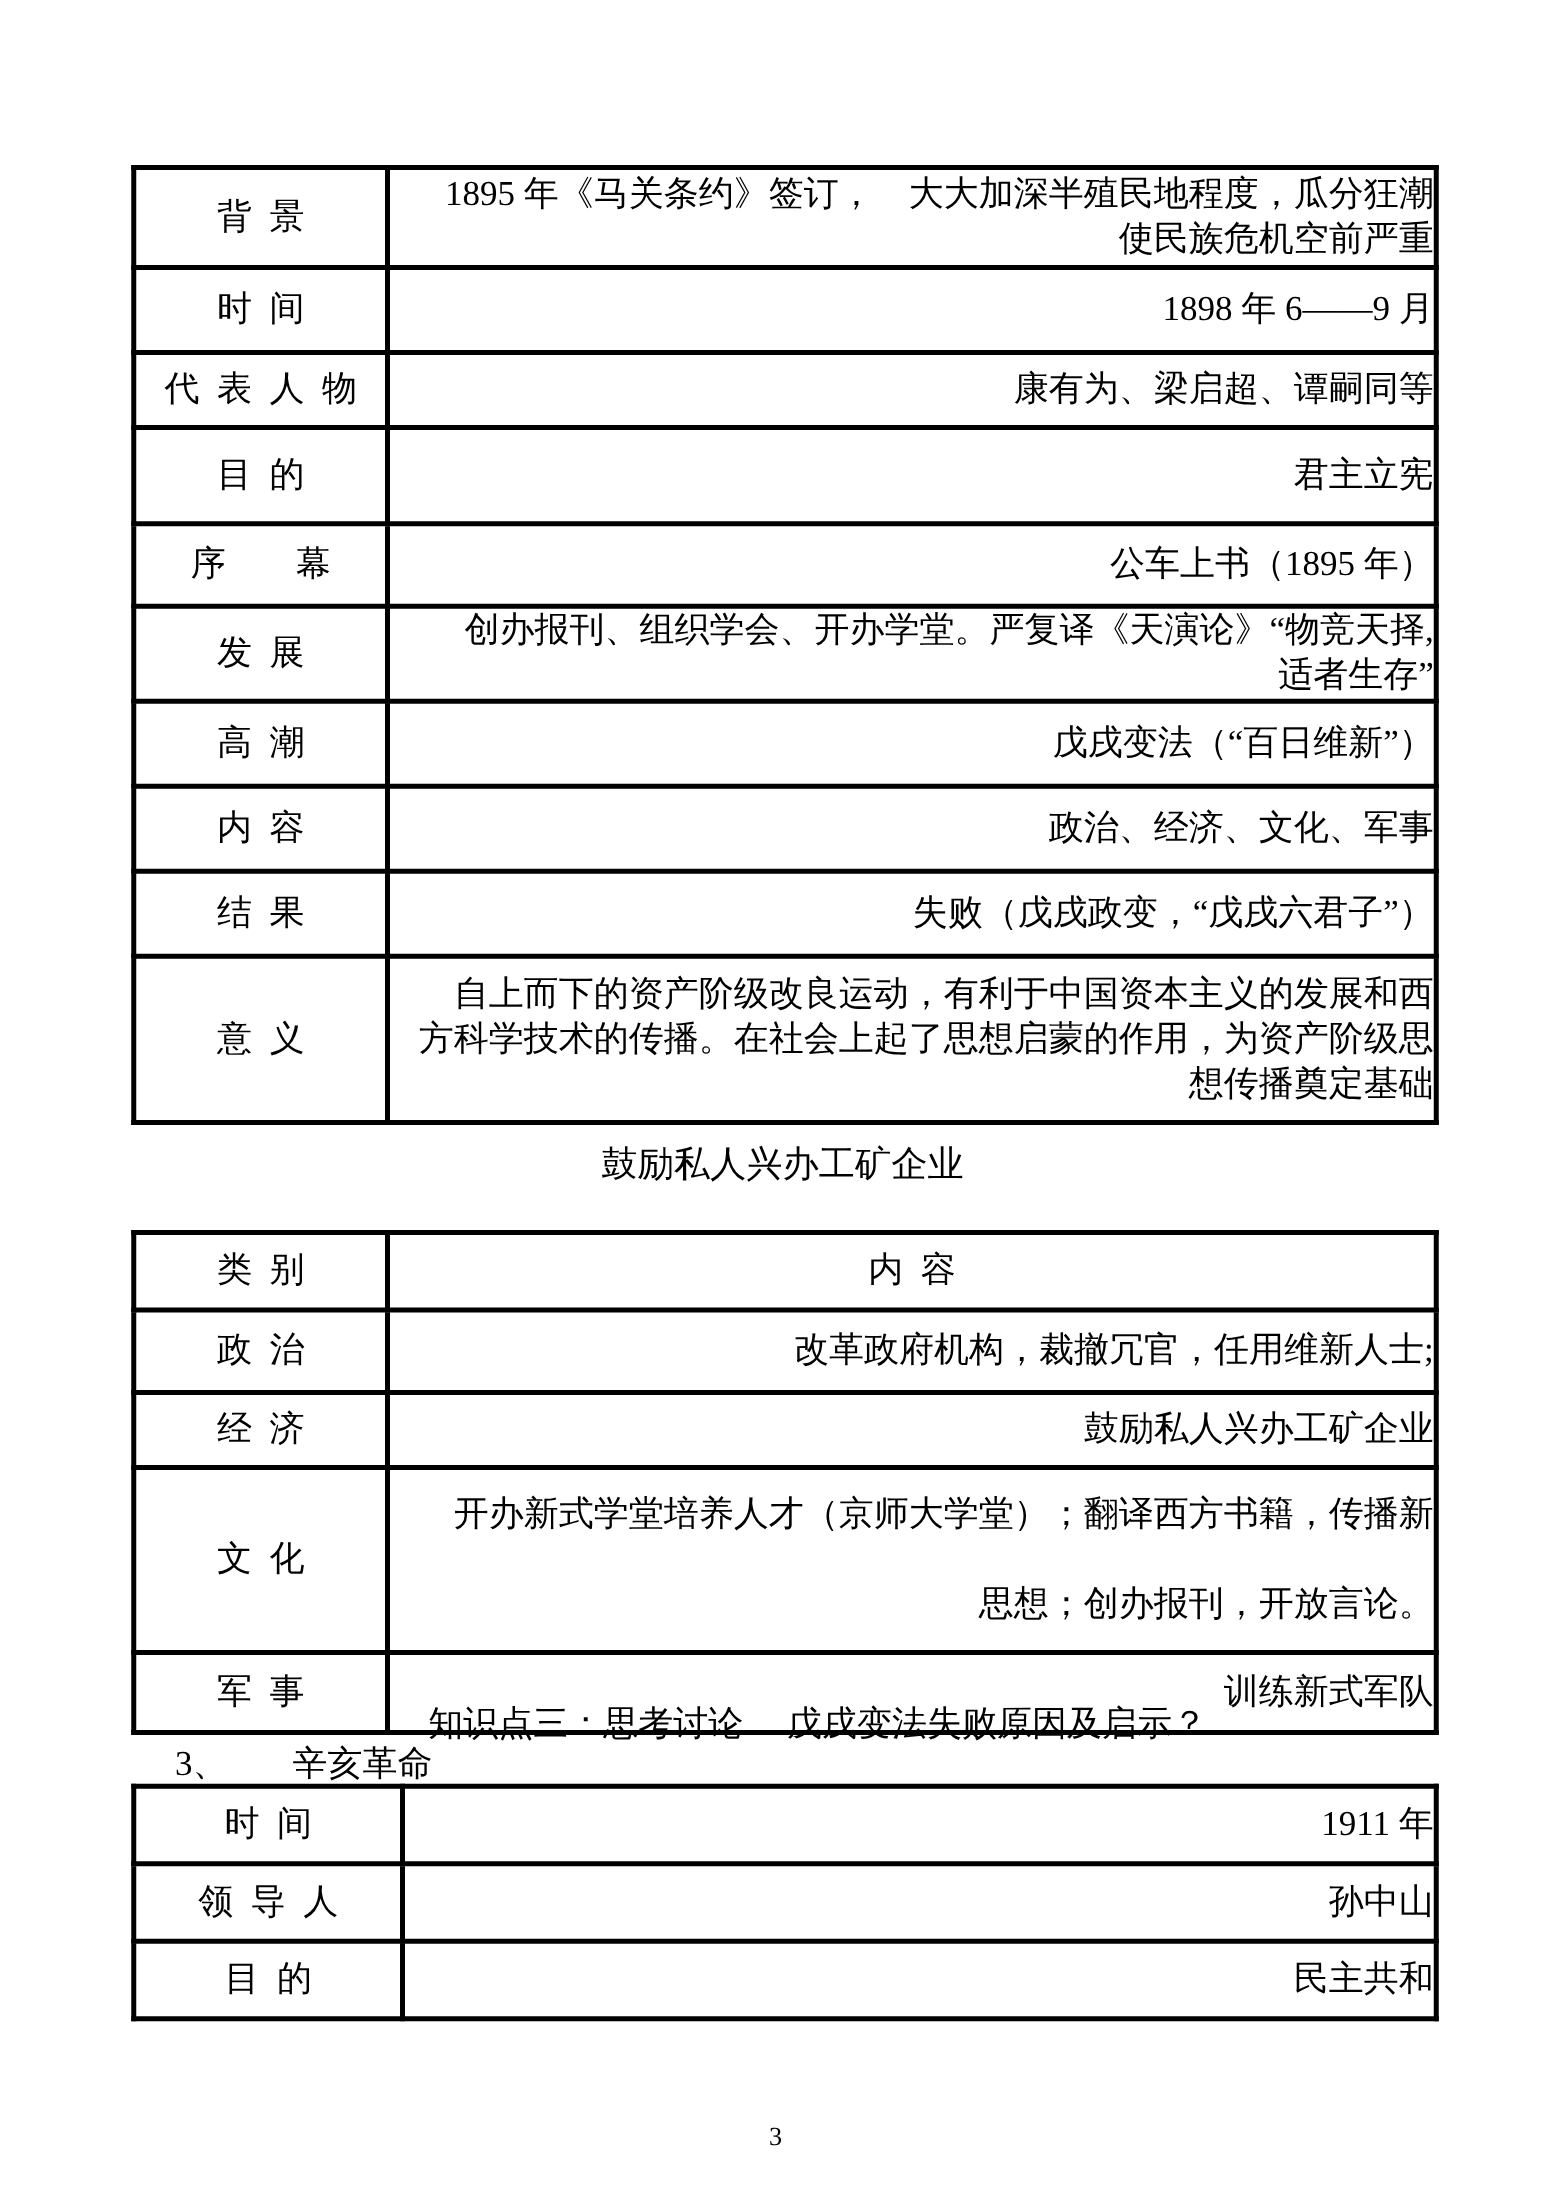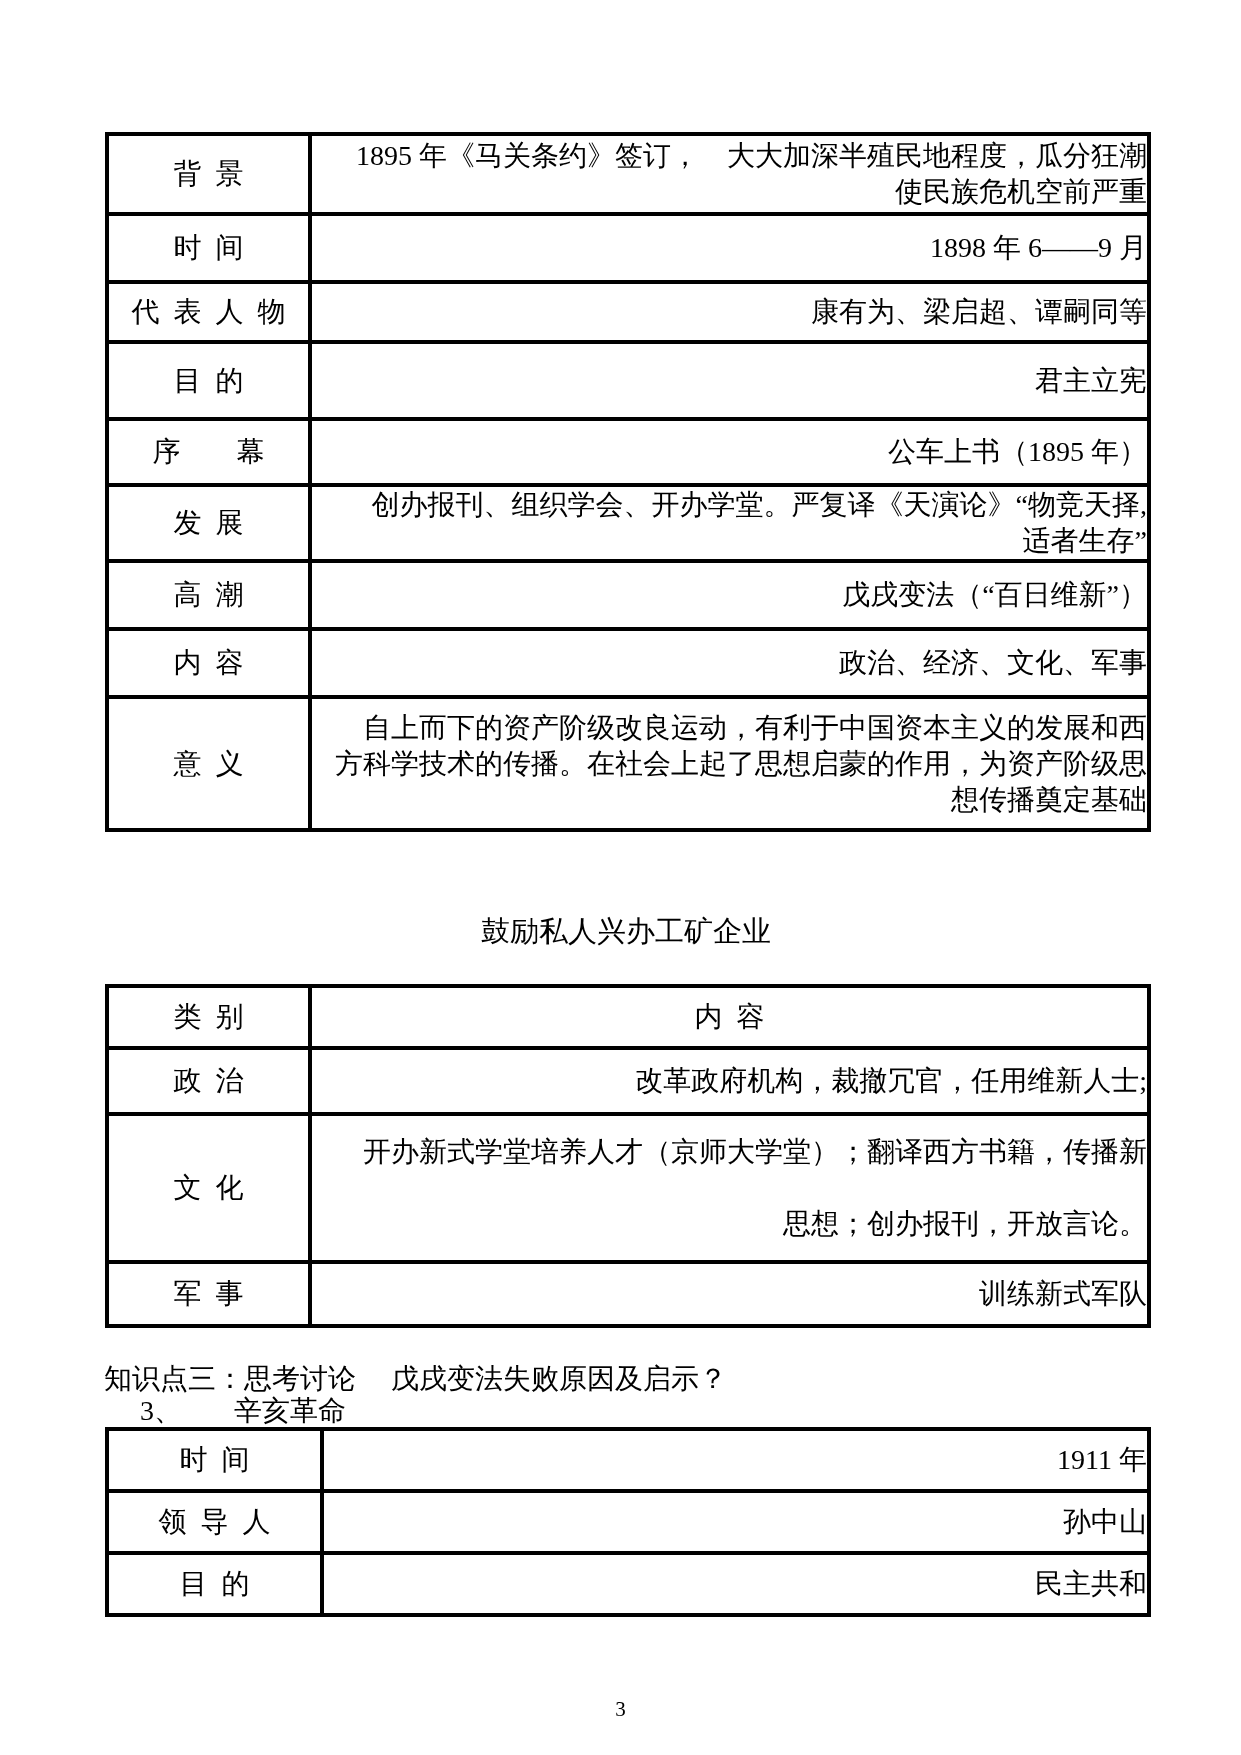--- a/index.html
+++ b/index.html
@@ -31,21 +31,21 @@
   td.hdr span{letter-spacing:.5em;margin-right:-.5em;}
   #t1{top:132px;}
   #t2{top:984px;}
   #t3{top:1427px;}
   .sec-title{
     position:absolute;left:105px;top:912px;width:1042px;
     text-align:center;font-size:29px;
   }
   .note-line{
     position:absolute;left:104px;top:1360px;width:1100px;
-    font-size:28px;white-space:pre;
+    font-size:28px;white-space:pre;text-align:center;
   }
   .list-line{
     position:absolute;left:140px;top:1392px;font-size:28px;text-decoration:underline;
   }
   .list-line .marker{display:inline-block;}
   .list-line .ltitle{display:inline-block;margin-left:52px;}
   .page-num{
     position:absolute;left:0;top:1697px;width:100%;
     text-align:center;font-size:21px;
   }
@@ -88,20 +88,24 @@
 适者生存”</td>
     </tr>
     <tr style="height:68px">
       <td class="lbl"><span>高潮</span></td>
       <td class="val">戊戌变法（“百日维新”）</td>
     </tr>
     <tr style="height:68px">
       <td class="lbl"><span>内容</span></td>
       <td class="val">政治、经济、文化、军事</td>
     </tr>
+    <tr style="height:68px">
+      <td class="lbl"><span>结果</span></td>
+      <td class="val">失败（戊戌政变，“戊戌六君子”）</td>
+    </tr>
     <tr style="height:133px">
       <td class="lbl"><span>意义</span></td>
       <td class="val multiline"> 自上而下的资产阶级改良运动，有利于中国资本主义的发展和西
 方科学技术的传播。在社会上起了思想启蒙的作用，为资产阶级思
 想传播奠定基础</td>
     </tr>
   </tbody>
     </table>
 
   <div class="sec-title">鼓励私人兴办工矿企业</div>
@@ -112,20 +116,24 @@
         <col style="width:839px">
       </colgroup>
     <tbody>
         <tr style="height:62px">
       <td class="hdr"><span>类别</span></td>
       <td class="hdr"><span>内容</span></td>
     </tr>
     <tr style="height:66px">
       <td class="lbl"><span>政治</span></td>
       <td class="val">改革政府机构，裁撤冗官，任用维新人士;</td>
+    </tr>
+    <tr style="height:60px">
+      <td class="lbl"><span>经济</span></td>
+      <td class="val">鼓励私人兴办工矿企业</td>
     </tr>
     <tr style="height:120px">
       <td class="lbl"><span>文化</span></td>
       <td class="val tall">开办新式学堂培养人才（京师大学堂）；翻译西方书籍，传播新
 思想；创办报刊，开放言论。</td>
     </tr>
     <tr style="height:64px">
       <td class="lbl"><span>军事</span></td>
       <td class="val">训练新式军队</td>
     </tr>

